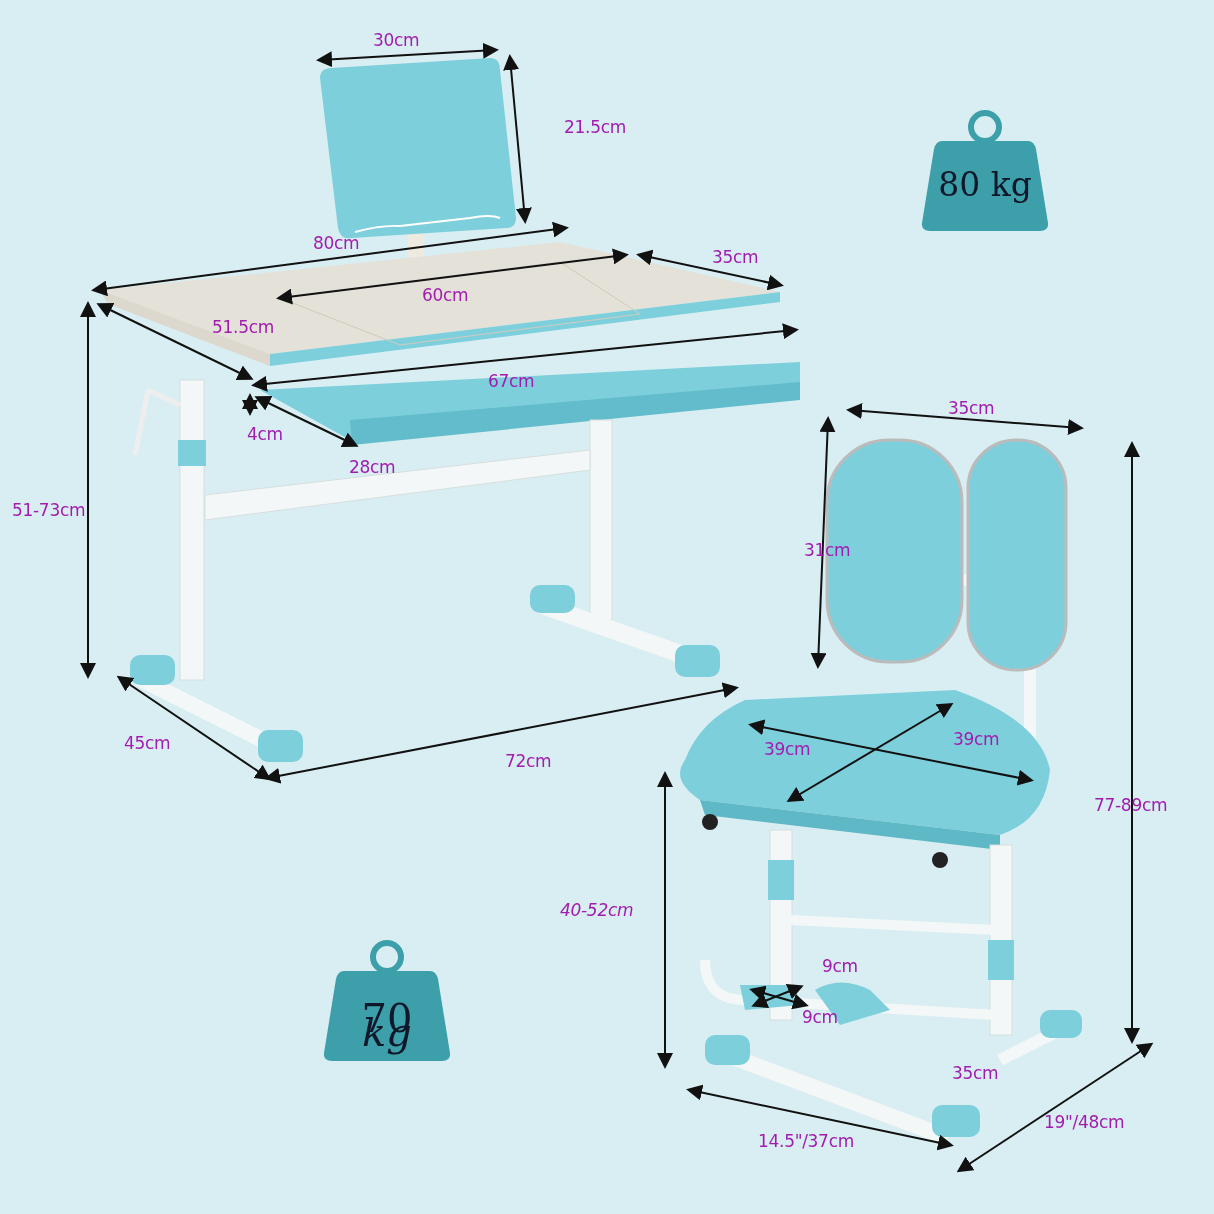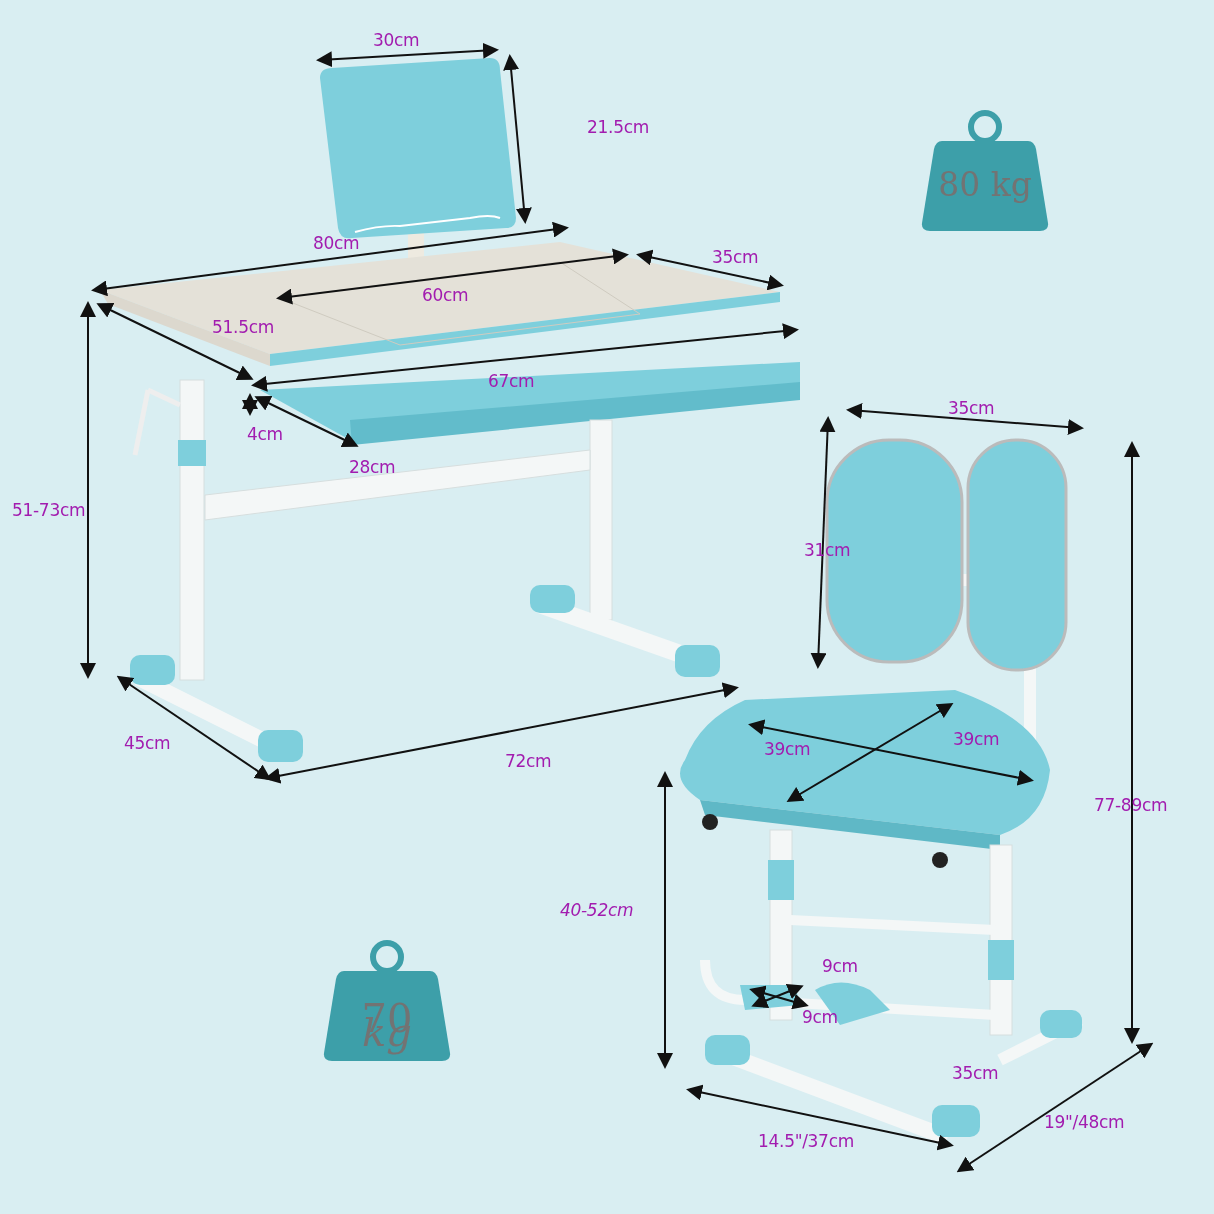--- a/index.html
+++ b/index.html
@@ -1,21 +1,21 @@
 <!DOCTYPE html>
 <html><head>
 <meta charset="utf-8">
 <style>
   html,body{margin:0;padding:0;}
   body{width:1214px;height:1214px;background:#d9eef2;position:relative;overflow:hidden;font-family:"DejaVu Sans",sans-serif;}
   .stage{position:absolute;inset:0;}
   svg.art{position:absolute;left:0;top:0;}
   .lbl{position:absolute;font-size:17px;color:#a21caf;white-space:nowrap;letter-spacing:-0.3px;}
   .weight{position:absolute;}
-  .wtext{position:absolute;left:0;right:0;text-align:center;color:#737373;font-family:"DejaVu Serif",serif;}
+  .wtext{position:absolute;left:0;right:0;text-align:center;color:#0f172a;font-family:"DejaVu Serif",serif;}
 </style>
 </head>
 <body>
 
 <div class="stage">
 
 <svg class="art" width="1214" height="1214" viewBox="0 0 1214 1214">
   <defs>
     <marker id="ah" markerWidth="8" markerHeight="8" refX="6" refY="4" orient="auto-start-reverse">
       <path d="M0,0 L8,4 L0,8 z" fill="#111"></path>
@@ -95,21 +95,21 @@
     <line x1="950" y1="705" x2="790" y2="800" marker-start="url(#ah)" marker-end="url(#ah)"></line>
     <line x1="665" y1="775" x2="665" y2="1065" marker-start="url(#ah)" marker-end="url(#ah)"></line>
     <line x1="753" y1="990" x2="805" y2="1005" marker-start="url(#ah)" marker-end="url(#ah)"></line>
     <line x1="755" y1="1005" x2="800" y2="987" marker-start="url(#ah)" marker-end="url(#ah)"></line>
     <line x1="690" y1="1090" x2="950" y2="1145" marker-start="url(#ah)" marker-end="url(#ah)"></line>
     <line x1="960" y1="1170" x2="1150" y2="1045" marker-start="url(#ah)" marker-end="url(#ah)"></line>
   </g>
 </svg>
 
 <div class="lbl" style="left:373px;top:30px;">30cm</div>
-<div class="lbl" style="left:587px;top:117px;">21.5cm</div>
+<div class="lbl" style="left:564px;top:117px;">21.5cm</div>
 <div class="lbl" style="left:313px;top:233px;">80cm</div>
 <div class="lbl" style="left:712px;top:247px;">35cm</div>
 <div class="lbl" style="left:422px;top:285px;">60cm</div>
 <div class="lbl" style="left:212px;top:317px;">51.5cm</div>
 <div class="lbl" style="left:488px;top:371px;">67cm</div>
 <div class="lbl" style="left:207px;top:424px;margin-left:40px;">4cm</div>
 <div class="lbl" style="left:337px;top:457px;margin-left:12px;">28cm</div>
 <div class="lbl" style="left:12px;top:500px;">51-73cm</div>
 <div class="lbl" style="left:124px;top:733px;">45cm</div>
 <div class="lbl" style="left:505px;top:751px;">72cm</div>

